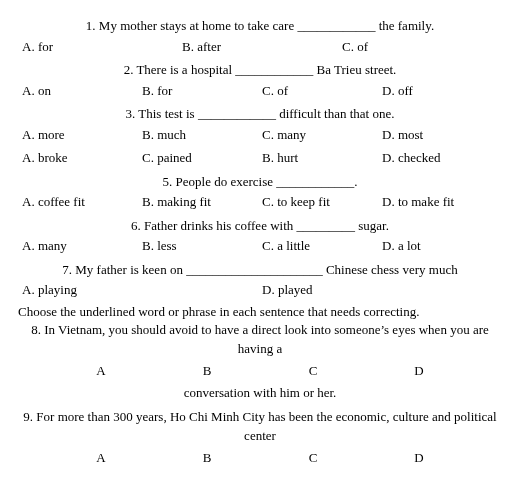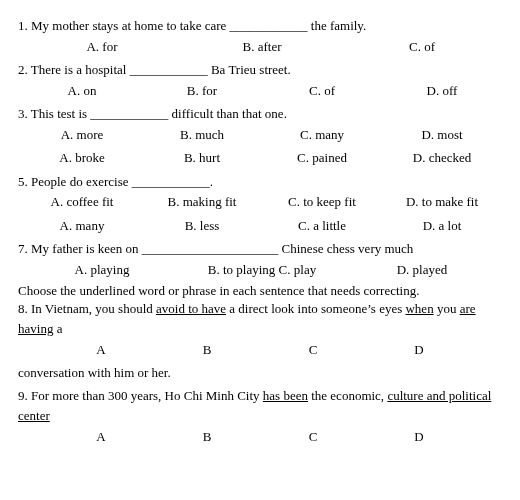--- a/index.html
+++ b/index.html
@@ -25,35 +25,35 @@
     }
     .instruction em, .instruction i { font-style: italic; }
     .instruction b, .instruction strong { font-weight: bold; }
     .question-block {
       margin-bottom: 4px;
       line-height: 1.5;
     }
     .question-text {
       display: block;
       line-height: 1.5;
+      text-align: center;
     }
     .options-row {
       display: flex;
       flex-direction: row;
       gap: 0;
       margin-top: 1px;
       margin-bottom: 3px;
       padding-left: 4px;
-      text-align: center;
     }
     .option {
       min-width: 110px;
       flex: 1;
     }
-    .underline { text-decoration: underline; }
+    .underline { }
     .abcd-row {
       display: flex;
       justify-content: space-around;
       padding: 2px 30px;
       margin-bottom: 1px;
     }
     .abcd-item {
       min-width: 60px;
       text-align: center;
     }
@@ -90,47 +90,47 @@
       <div class="options-row">
         <div class="option">A.  more</div>
         <div class="option">B.  much</div>
         <div class="option">C.  many</div>
         <div class="option">D.  most</div>
       </div>
     </div>
     <div class="question-block">
       <div class="options-row">
         <div class="option">A. broke</div>
+        <div class="option">C. pained</div>
         <div class="option">B. hurt</div>
-        <div class="option">C. pained</div>
         <div class="option">D. checked</div>
       </div>
     </div>
     <div class="question-block">
       <span class="question-text">5. People do exercise ____________.</span>
       <div class="options-row">
         <div class="option">A. coffee fit</div>
         <div class="option">B. making fit</div>
         <div class="option">C. to keep fit</div>
         <div class="option">D. to make fit</div>
       </div>
     </div>
     <div class="question-block">
+      <span class="question-text">6. Father drinks his coffee with _________ sugar.</span>
       <div class="options-row">
         <div class="option">A. many</div>
         <div class="option">B. less</div>
         <div class="option">C. a little</div>
         <div class="option">D. a lot</div>
       </div>
     </div>
     <div class="question-block">
       <span class="question-text">7. My father is keen on _____________________ Chinese chess very much</span>
       <div class="options-row">
         <div class="option">A. playing</div>
-        <div class="option">B. to playing C. play</div>
         <div class="option">D. played</div>
       </div>
     </div>
   </div>
 
 <div class="section2_instruction" id="section2-instruction">Choose the underlined word or phrase in each sentence that needs correcting.</div>
 
 <div id="section2-container">
     <div class="question-block">
       <span class="question-text"><span>8. </span><span>In Vietnam, you should </span><span class="underline">avoid to have</span><span> a direct look into someone’s eyes </span><span class="underline">when</span><span> you </span><span class="underline">are having</span><span> a</span></span>

